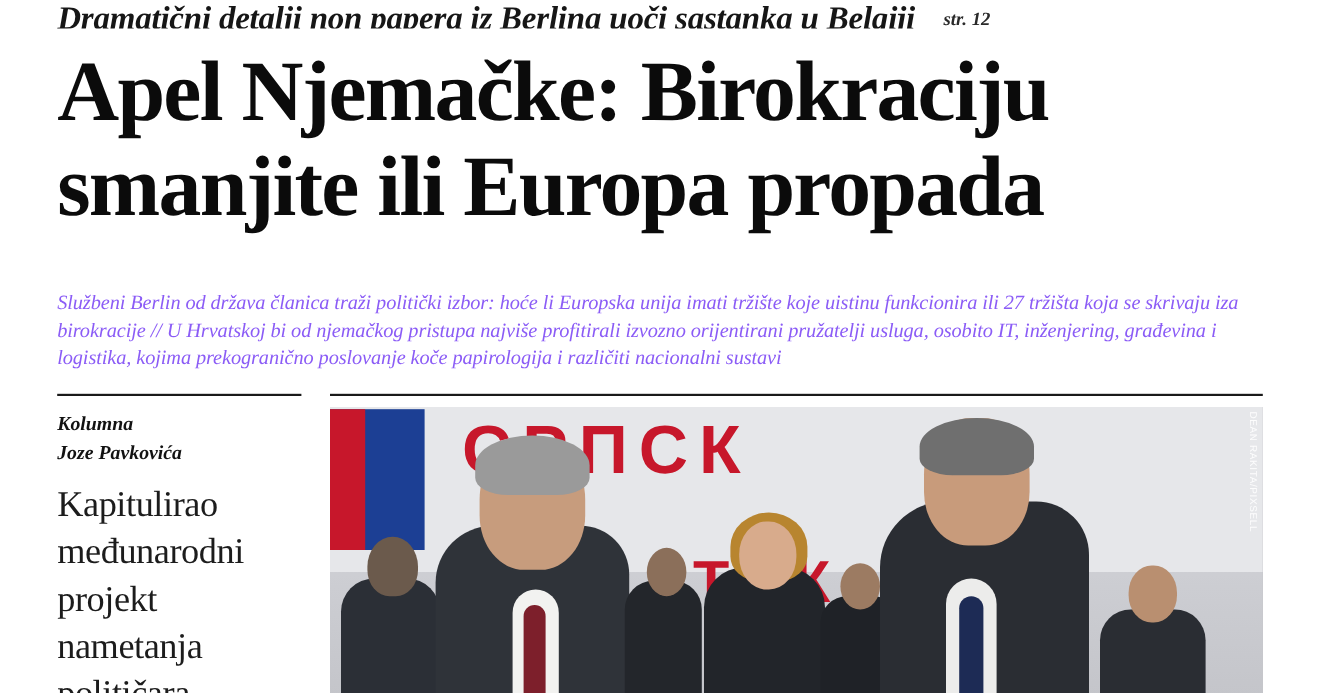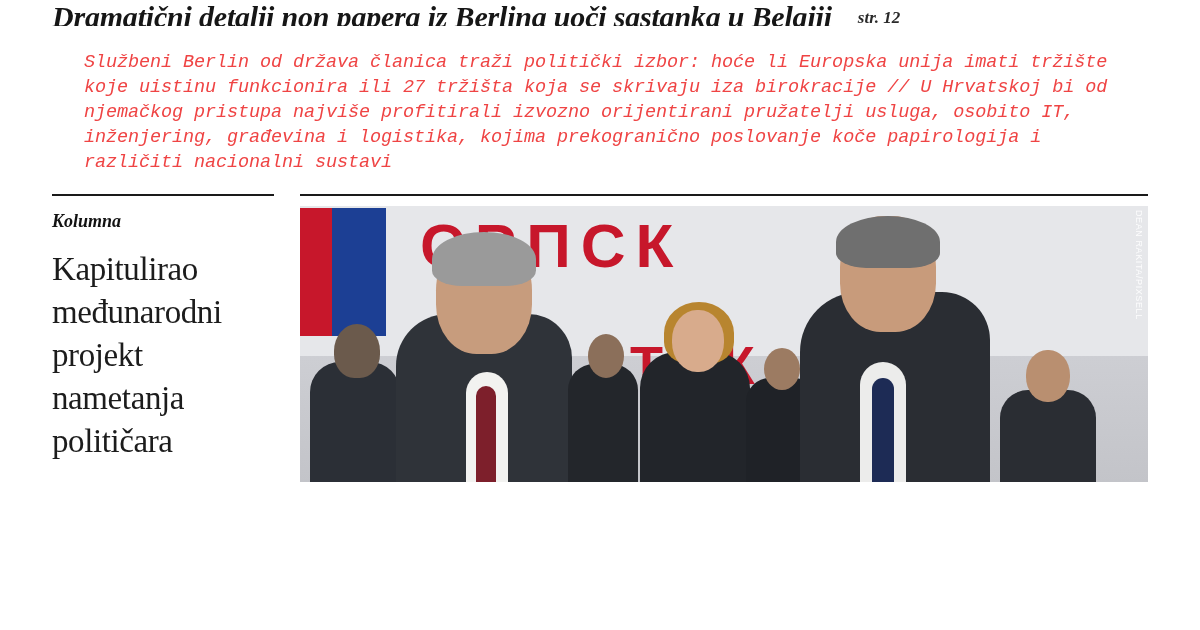--- a/index.html
+++ b/index.html
@@ -67,27 +67,26 @@
     color: #0b0b0b;
   }
   .headline .line {
     display: block;
     white-space: nowrap;
   }
 
   
   .lead {
     margin-top: 24px;
-    font-family: Liberation Mono, monospace;
+    font-family: Liberation Serif, serif;
     font-style: italic;
     font-size: 18.5px;
     line-height: 25px;
-    color: #ef4444;
+    color: #8b5cf6;
     letter-spacing: -0.1px;
-    margin-left: 32px;
   }
 
   
   .lower {
     display: flex;
     margin-top: 18px;
     gap: 26px;
   }
 
   .column-block {
@@ -239,28 +238,33 @@
 </head>
 <body>
 
 <div class="page">
 
   <div class="teaser-row">
     <div class="teaser-text">Dramatični detalji non papera iz Berlina uoči sastanka u Belgiji</div>
     <div class="teaser-page">str. 12</div>
   </div>
 
+  <h1 class="headline">
+    <span class="line">Apel Njemačke: Birokraciju</span>
+    <span class="line">smanjite ili Europa propada</span>
+  </h1>
 
   <p class="lead">Službeni Berlin od država članica traži politički izbor: hoće li Europska unija imati tržište koje uistinu funkcionira ili 27 tržišta koja se skrivaju iza birokracije // U Hrvatskoj bi od njemačkog pristupa najviše profitirali izvozno orijentirani pružatelji usluga, osobito IT, inženjering, građevina i logistika, kojima prekogranično poslovanje koče papirologija i različiti nacionalni sustavi</p>
 
   <div class="lower">
 
     <div class="column-block">
       <div class="column-kicker">
         <div>Kolumna</div>
+        <div>Joze Pavkovića</div>
       </div>
       <div class="column-title">Kapitulirao međunarodni projekt nametanja političara</div>
     </div>
 
     <div class="photo-wrap">
       <div class="photo">
         <div class="backdrop"></div>
         <div class="banner-band"></div>
         <div class="flag-blue"></div>
         <div class="flag-red"></div>

